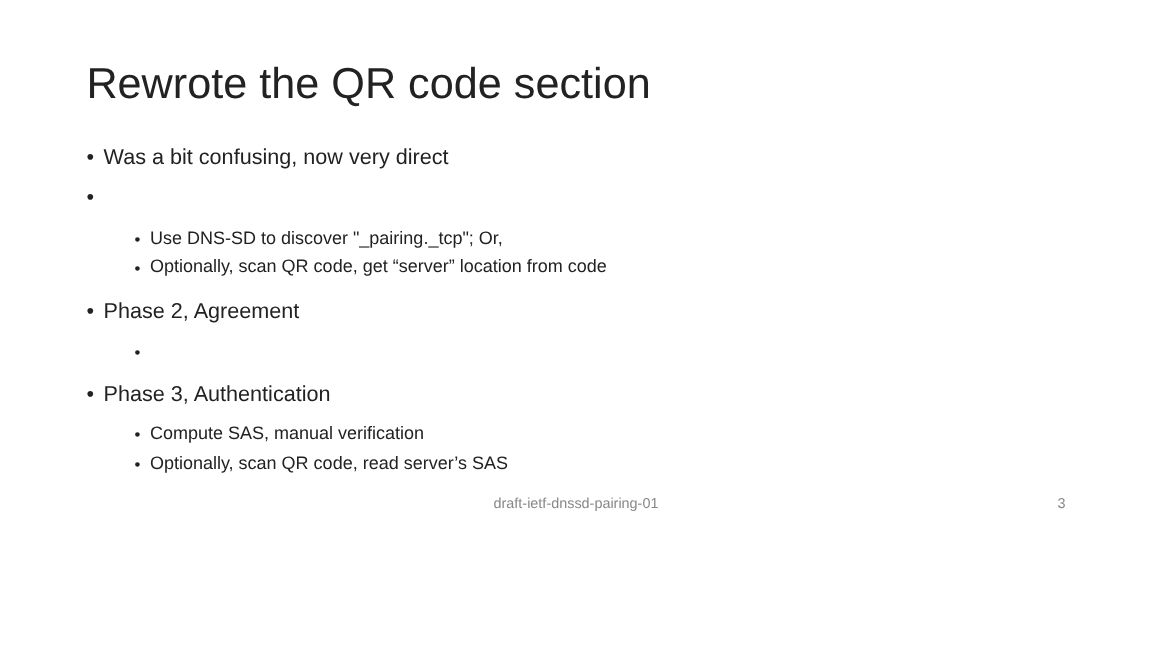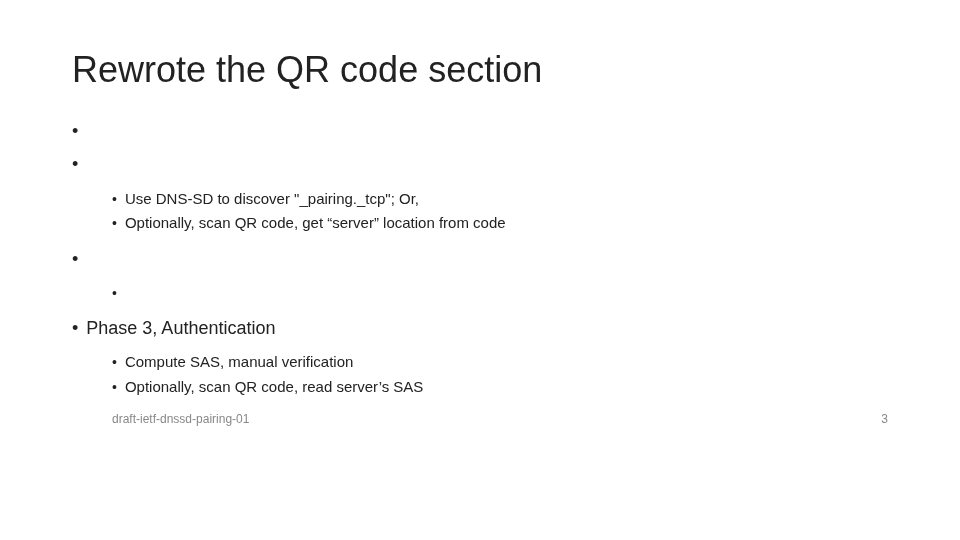--- a/index.html
+++ b/index.html
@@ -92,56 +92,58 @@
       display: flex;
       justify-content: space-between;
       align-items: center;
       padding-top: 8px;
       font-size: 12px;
       color: #888888;
     }
 
     .footer-center {
       flex: 1;
-      text-align: left;
+      text-align: center;
     }
 
     .footer-right {
       width: 40px;
       text-align: right;
     }
   </style>
 </head>
 <body>
 
 <div class="slide-container">
   <h1 class="slide-title">Rewrote the QR code section</h1>
 
   <div class="content">
 
     <div class="bullet-main">
       <span class="bullet-dot">•</span>
+      <span class="bullet-text">Was a bit confusing, now very direct</span>
     </div>
 
     <div class="bullet-main">
       <span class="bullet-dot">•</span>
     </div>
     <div class="sub-bullets">
       <div class="bullet-sub">
         <span class="bullet-dot">•</span>
         <span class="bullet-text">Use DNS-SD to discover "_pairing._tcp"; Or,</span>
       </div>
       <div class="bullet-sub">
         <span class="bullet-dot">•</span>
         <span class="bullet-text">Optionally, scan QR code, get “server” location from code</span>
       </div>
     </div>
 
     <div class="bullet-main">
       <span class="bullet-dot">•</span>
+      <span class="bullet-text">Phase 2, Agreement</span>
     </div>
     <div class="sub-bullets">
       <div class="bullet-sub">
         <span class="bullet-dot">•</span>
       </div>
     </div>
 
     <div class="bullet-main">
       <span class="bullet-dot">•</span>
       <span class="bullet-text">Phase 3, Authentication</span>

